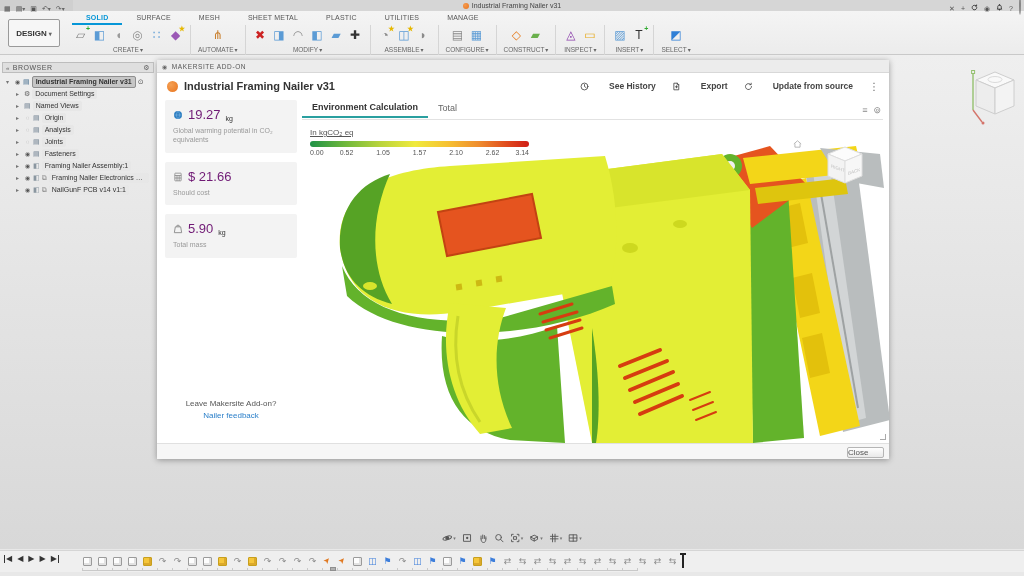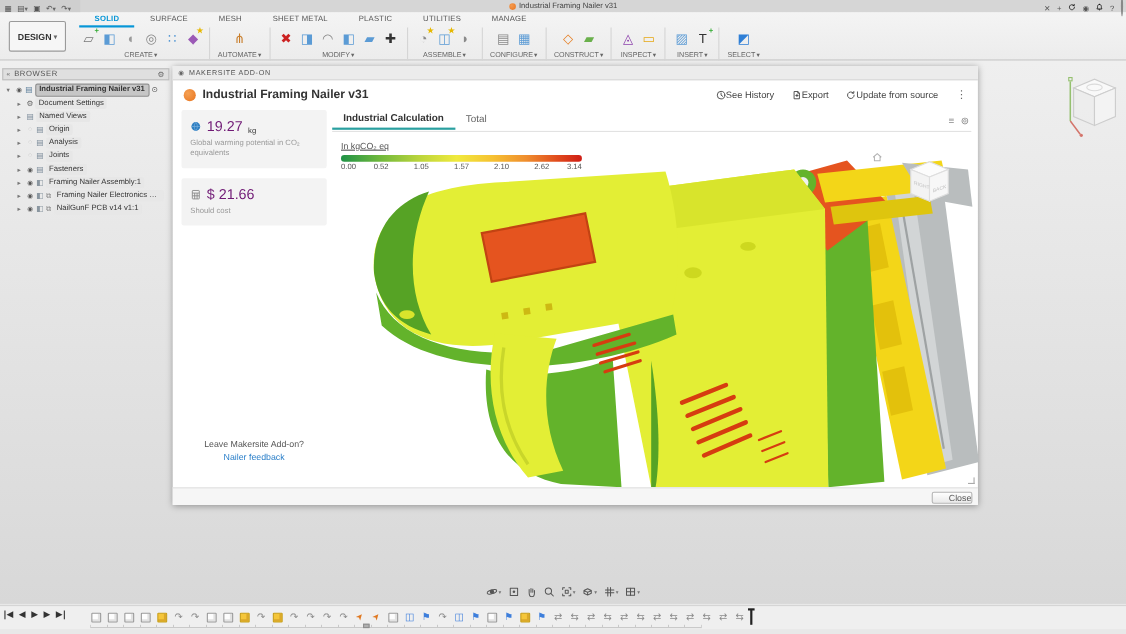--- a/index.html
+++ b/index.html
@@ -49,21 +49,21 @@
   .pill.root { background:#c6c6c6; border:1px solid #8f8f8f; font-weight:bold; max-width:110px; }
   .radio { font-size:7px; color:#555; }
 
   
   .mpanel { position:absolute; left:157px; top:60px; width:732px; height:399px; background:#fff; box-shadow:0 1px 6px rgba(0,0,0,.35); z-index:10; }
   .mhead { height:13px; background:#ececec; border-bottom:1px solid #d8d8d8; display:flex; align-items:center; gap:4px; padding:0 5px; font-size:6.5px; letter-spacing:.6px; color:#555; }
   .mtitle-row { position:absolute; left:0; top:13px; right:0; height:26px; display:flex; align-items:center; padding:0 10px; }
   .mlogo { width:11px; height:11px; border-radius:50%; background:radial-gradient(circle at 35% 35%, #f5a053, #e8741e); margin-right:6px; }
   .mtitle { font-size:11px; font-weight:bold; color:#333; }
   .mactions { margin-left:auto; display:flex; align-items:center; gap:16px; font-size:8.5px; color:#444; }
-  .maction { display:flex; align-items:flex-end; gap:0; }
+  .maction { display:flex; align-items:flex-end; gap:20px;font-weight:bold; }
   .maction svg { width:9px; height:9px; display:block; }
   .kebab { font-size:10px; color:#666; }
 
   
   .mcol { position:absolute; left:8px; top:40px; width:132px; }
   .mcard { background:#f3f3f3; border-radius:2px; padding:7px 8px 8px 8px; margin-bottom:9px; }
   .mval-row { display:flex; align-items:baseline; gap:5px; }
   .micon { width:10px; height:10px; display:inline-flex; align-items:center; justify-content:center; position:relative; top:1px; }
   .micon svg { width:10px; height:10px; display:block; }
   .mval { font-size:13px; color:#701a75; font-weight:500; }
@@ -88,21 +88,21 @@
 
   
   .viewport { position:absolute; left:143px; top:68px; width:590px; height:315px; overflow:hidden; }
   .viewport svg.model { position:absolute; left:0; top:0; }
   .home-ico { position:absolute; left:492px; top:7px; }
   .home-ico svg { width:11px; height:11px; }
   .ghostcube { position:absolute; left:520px; top:12px; }
 
   
   .mfoot { position:absolute; left:0; right:0; bottom:0; height:16px; background:#f6f6f6; border-top:1px solid #e0e0e0; }
-  .close-btn { position:absolute; right:5px; top:3px; width:37px; height:11px; font-size:8px; color:#555; background:linear-gradient(#fefefe,#e9e9e9); border:1px solid #b5b5b5; border-radius:2px; text-align:right; line-height:10px; }
+  .close-btn { position:absolute; right:5px; top:3px; width:37px; height:11px; font-size:8px; color:#555; background:linear-gradient(#fefefe,#e9e9e9); border:1px solid #b5b5b5; border-radius:2px; text-align:left; line-height:10px; }
   .grip { position:absolute; right:3px; bottom:19px; width:6px; height:6px; border-right:1px solid #aaa; border-bottom:1px solid #aaa; }
 
   
   .viewcube { position:absolute; right:6px; top:64px; z-index:12; opacity:.85; }
 
   
   .bnav { position:absolute; left:50%; transform:translateX(-50%); top:533px; display:flex; align-items:center; gap:6px; z-index:20; }
   .bnav .bico { display:flex; align-items:center; color:#555; gap:1px; }
   .bnav .bico svg { width:10px; height:10px; display:block; }
   .bnav .bico .caret2 { font-size:5px; color:#777; }
@@ -379,29 +379,41 @@
           <span class="micon svgi">
             <svg viewBox="0 0 12 12" fill="none" stroke="#8a8a8a" stroke-width="1">
               <rect x="2.2" y="1.4" width="7.6" height="9.2" rx="0.6"></rect>
               <path d="M2.2,4.2 h7.6 M4.8,4.2 v6.4 M7.4,4.2 v6.4 M2.2,7.2 h7.6"></path>
             </svg>
           </span>
           <span class="mval">$ 21.66</span>
         </div>
         <div class="mdesc">Should cost</div>
       </div>
+      <div class="mcard">
+        <div class="mval-row">
+          <span class="micon svgi">
+            <svg viewBox="0 0 12 12" fill="none" stroke="#8a8a8a" stroke-width="1.1">
+              <path d="M4.6,3.4 a1.5,1.5 0 1 1 2.8,0 M2.8,3.4 h6.4 l1.2,7 H1.6 z"></path>
+            </svg>
+          </span>
+          <span class="mval">5.90</span>
+          <span class="munit">kg</span>
+        </div>
+        <div class="mdesc">Total mass</div>
+      </div>
     </div>
   <div class="feedback">
     <div>Leave Makersite Add-on?</div>
     <div class="link">Nailer feedback</div>
   </div>
 
   <div class="rcol">
     <div class="mtabs" id="mtabs">
-        <span class="mtab active">Industrial Calculation</span>
+        <span class="mtab active">Environment Calculation</span>
         <span class="mtab">Total</span>
         <span class="mtab-icons">
           <span>≡</span>
           <span>⊚</span>
         </span>
       </div>
     <div class="scale-label">In kgCO₂ eq</div>
     <div class="scale-bar"></div>
     <div class="scale-ticks" id="sticks">
         <span style="left: 0%;">0.00</span>

